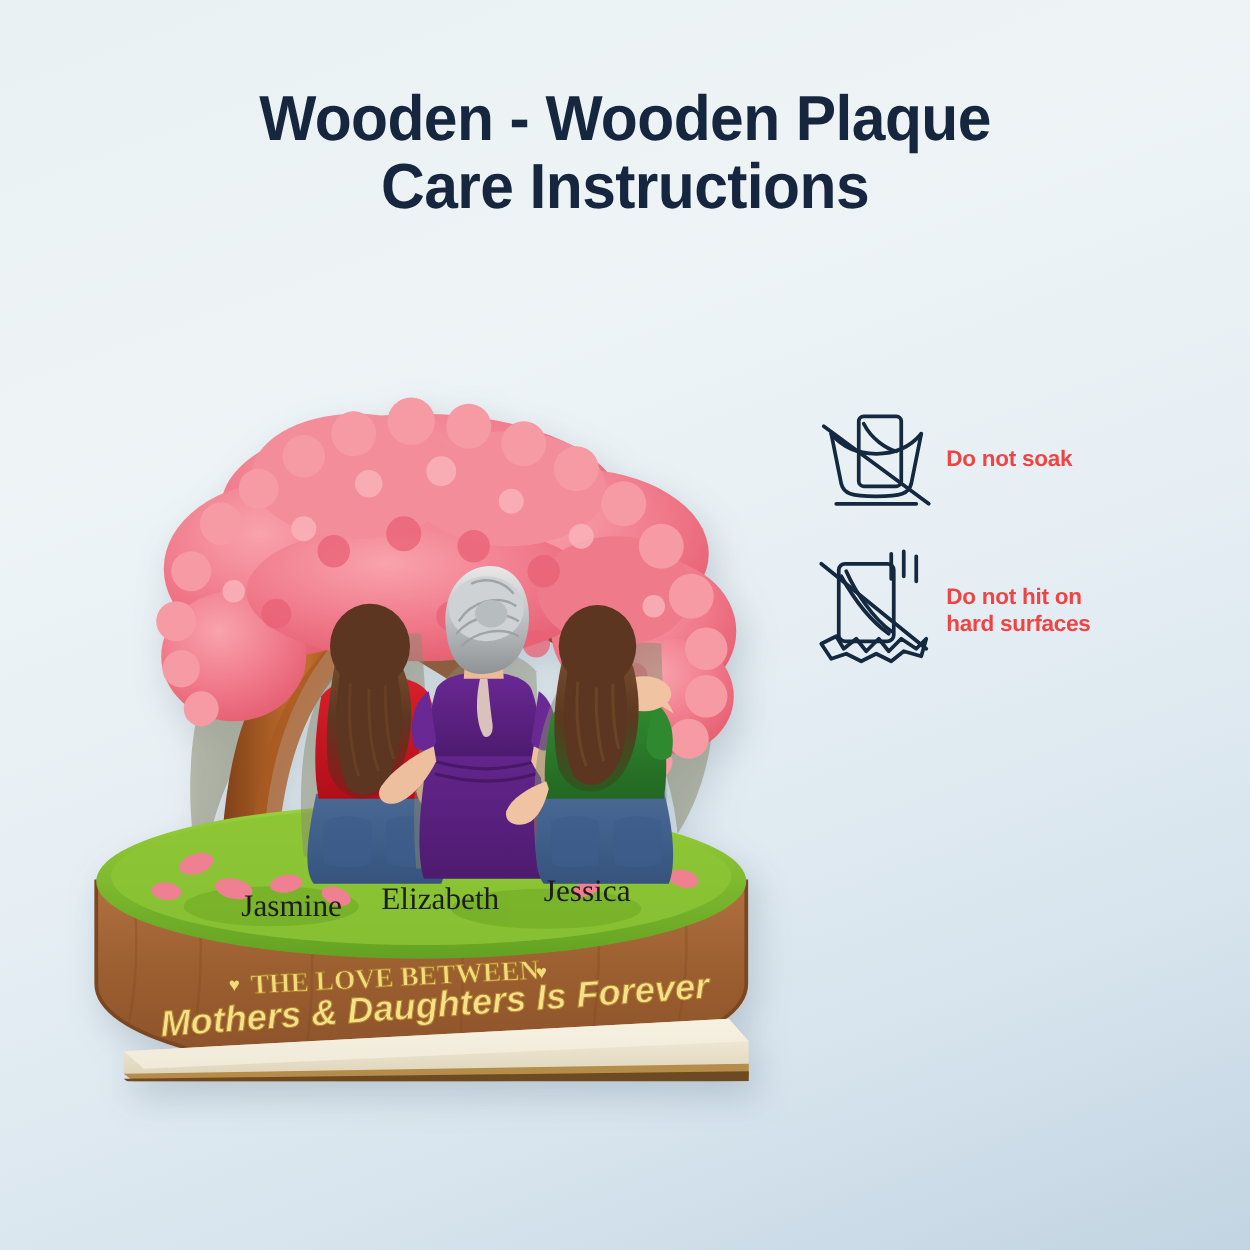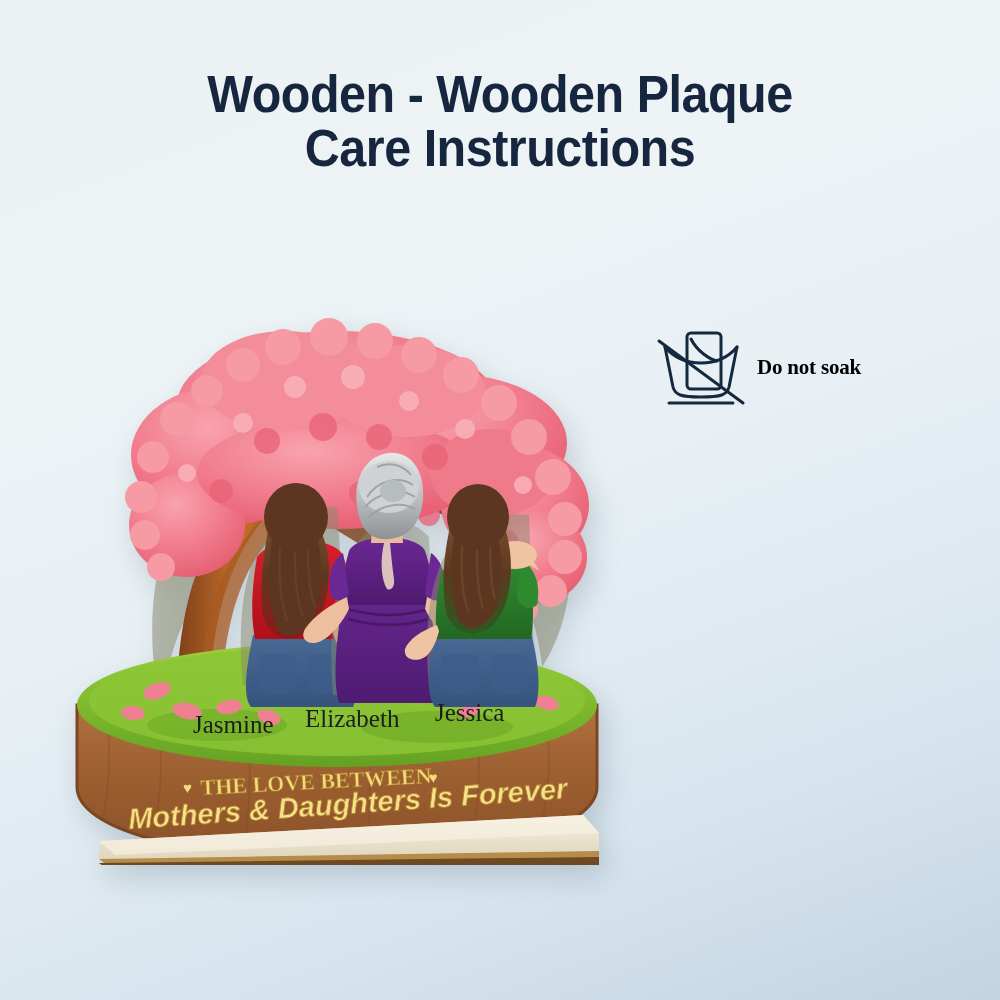--- a/index.html
+++ b/index.html
@@ -22,22 +22,22 @@
 
   
   #product{ position:absolute; left:37px; top:205px; width:600px; height:660px; }
   #prod-svg{ width:100%; height:100%; display:block; filter:drop-shadow(6px 12px 14px rgba(60,80,100,.22)); }
 
   
   #care-list{ position:absolute; left:645px; top:325px; width:345px; }
   .care-row{ display:flex; align-items:center; margin-bottom:28px; min-height:86px; }
   .care-icon{ width:112px; flex:0 0 112px; display:flex; align-items:center; justify-content:center; }
   .care-icon svg{ display:block; }
-  .care-label{ font-size:21px; font-weight:bold; color:#000000; line-height:1.22;
-    font-family:Liberation Serif, serif; letter-spacing:-0.2px; }
+  .care-label{ font-size:18px; font-weight:bold; color:#ef4444; line-height:1.22;
+    font-family:Liberation Sans, sans-serif; letter-spacing:-0.2px; }
 </style>
 </head>
 <body>
 
 <div id="title-block">
   <span class="tline">Wooden - Wooden Plaque</span>
   <span class="tline">Care Instructions</span>
 </div>
 
 <div id="product">
@@ -333,15 +333,34 @@
         <rect x="34" y="8" width="34" height="56" rx="4"></rect>
         <path d="M38 14 C44 26 56 34 64 36"></path>
 
         <path d="M6 16 L90 78"></path>
       </svg>
     </div>
     <div class="care-label">Do not soak</div>
   </div>
 
 
+  <div class="care-row">
+    <div class="care-icon">
+      <svg width="96" height="100" viewBox="0 0 96 100" fill="none" stroke="#14293f" stroke-width="3" stroke-linecap="round" stroke-linejoin="round">
+
+        <path d="M60 4 L60 24 M70 2 L70 22 M80 6 L80 26"></path>
+
+        <rect x="18" y="12" width="44" height="62" rx="5"></rect>
+        <path d="M24 18 C32 36 46 56 60 66"></path>
+        <path d="M20 22 C30 40 44 58 58 68"></path>
+
+        <path d="M4 76 L16 70 L22 80 L32 72 L40 82 L50 72 L58 82 L68 72 L80 80 L88 72
+                 L84 86 L70 82 L60 90 L48 84 L36 90 L24 84 L12 88 Z"></path>
+
+        <path d="M4 12 L88 80"></path>
+      </svg>
+    </div>
+    <div class="care-label" style="white-space:pre-line">Do not hit on
+hard surfaces</div>
+  </div>
 
 
 </div>
 
 </body></html>

